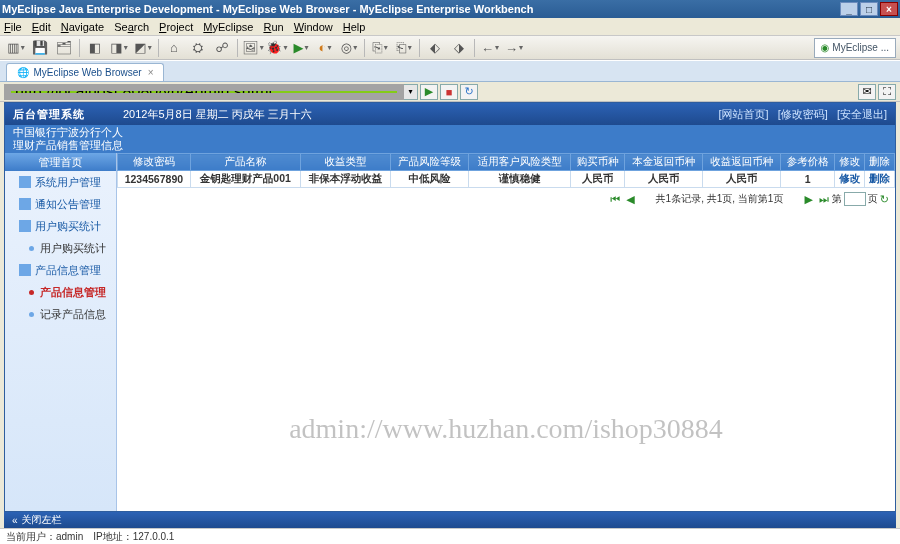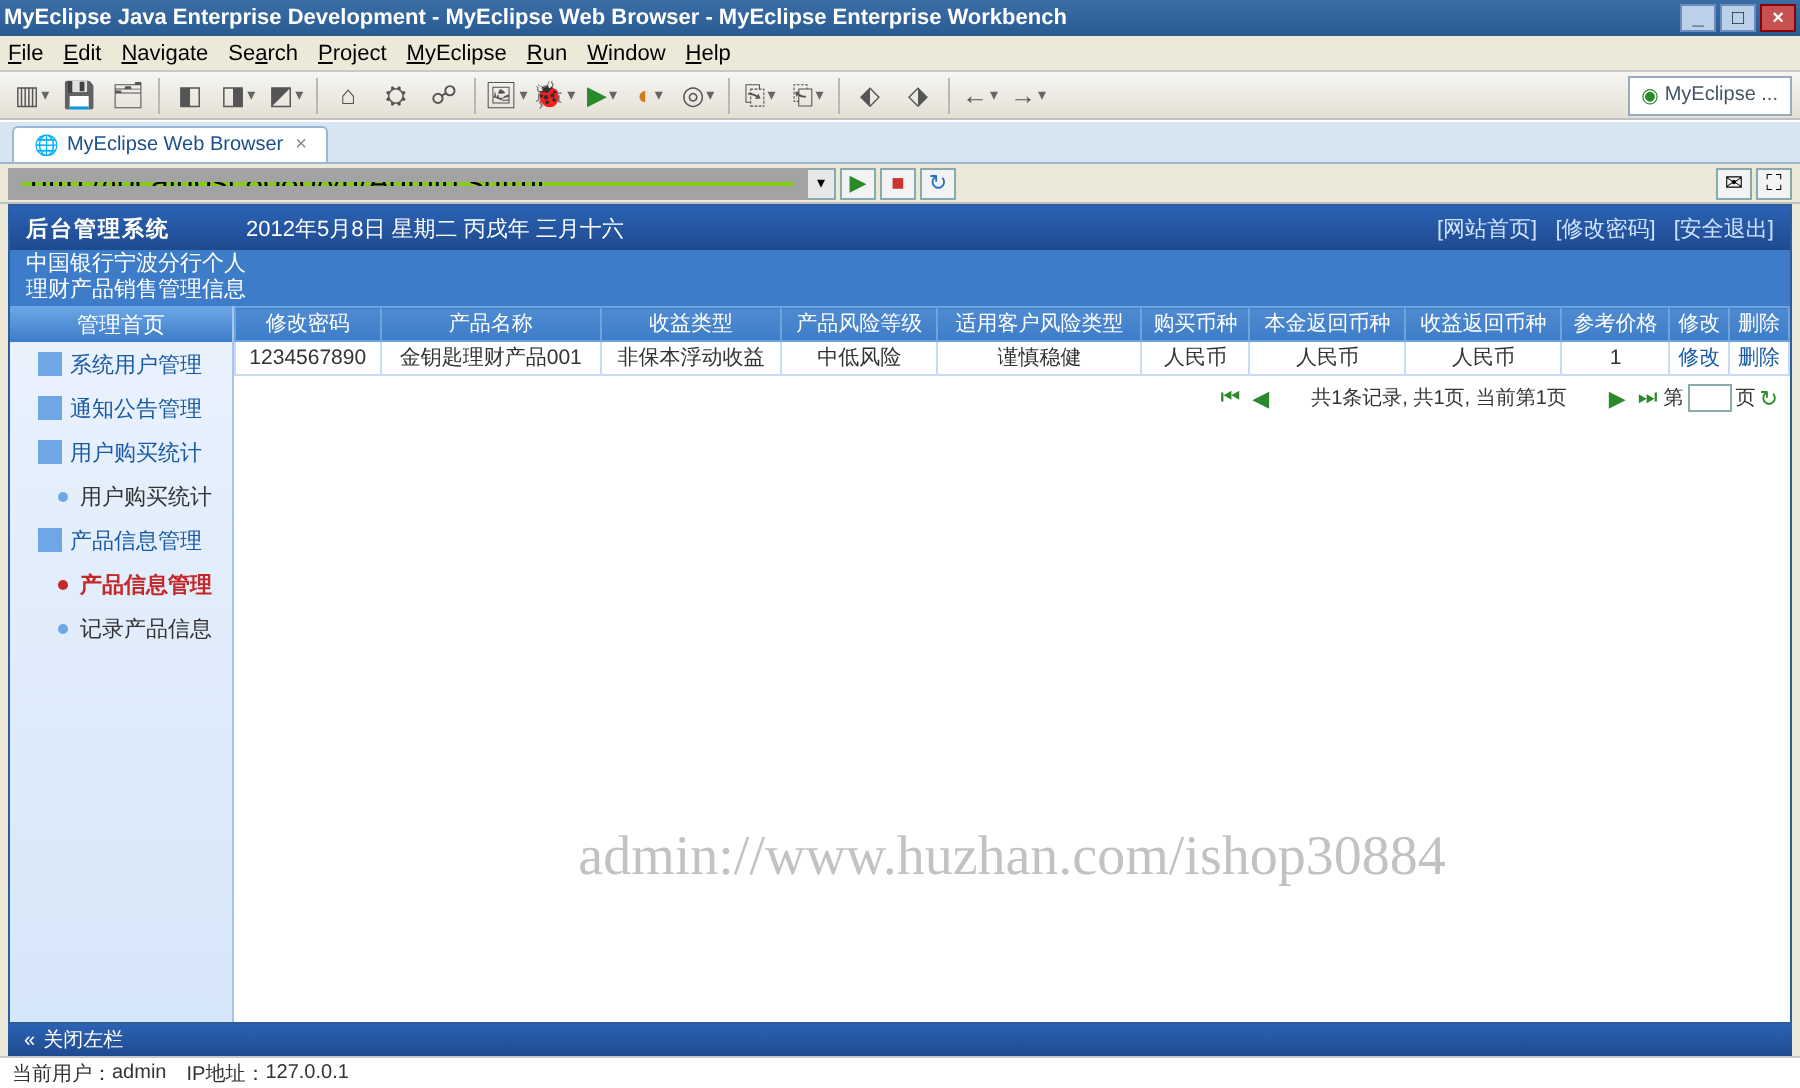--- a/index.html
+++ b/index.html
@@ -176,21 +176,21 @@
   table.grid{ width:100%; border-collapse:collapse; font-size:10.5px;}
   .grid th{
     background:linear-gradient(#4f8bd0,#3d7cc9);
     color:#fff; font-weight:normal;
     border:1px solid #6fa3de; height:17px;
     padding:0 2px; white-space:nowrap;
   }
   .grid td{
     border:1px solid #c9dbee; height:17px;
     text-align:center; color:#333;
-    padding:0 2px; white-space:nowrap;
+    padding:0 2px; white-space:nowrap;font-weight:bold;
   }
   .grid td.link{ color:#195aa5; cursor:pointer;}
   .pager{
     display:flex;justify-content:flex-end;align-items:center;
     height:22px; padding:2px 6px;
     font-size:10px; color:#333;
   }
   .pager .pico{
     margin:0 3px; color:#2a8a2a; cursor:pointer; font-size:11px;
   }

